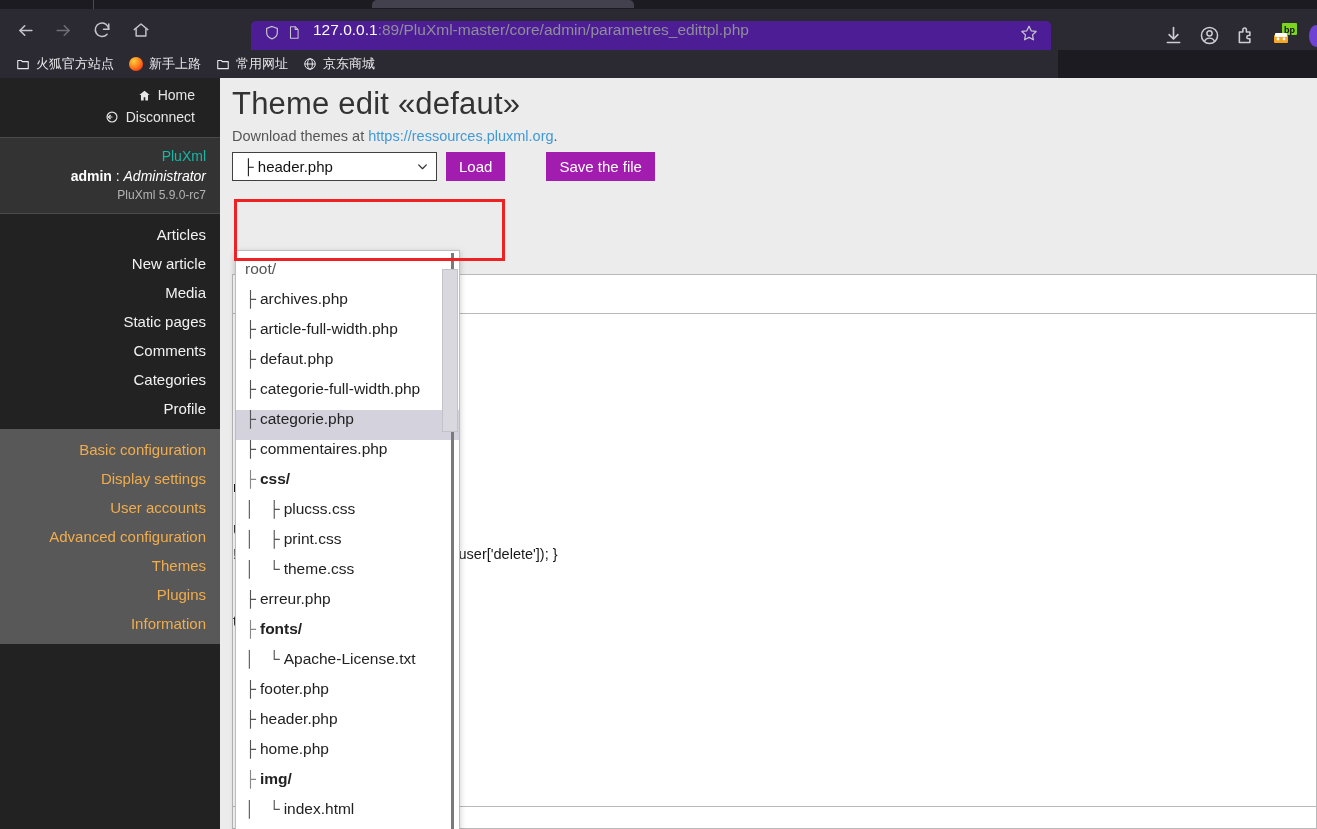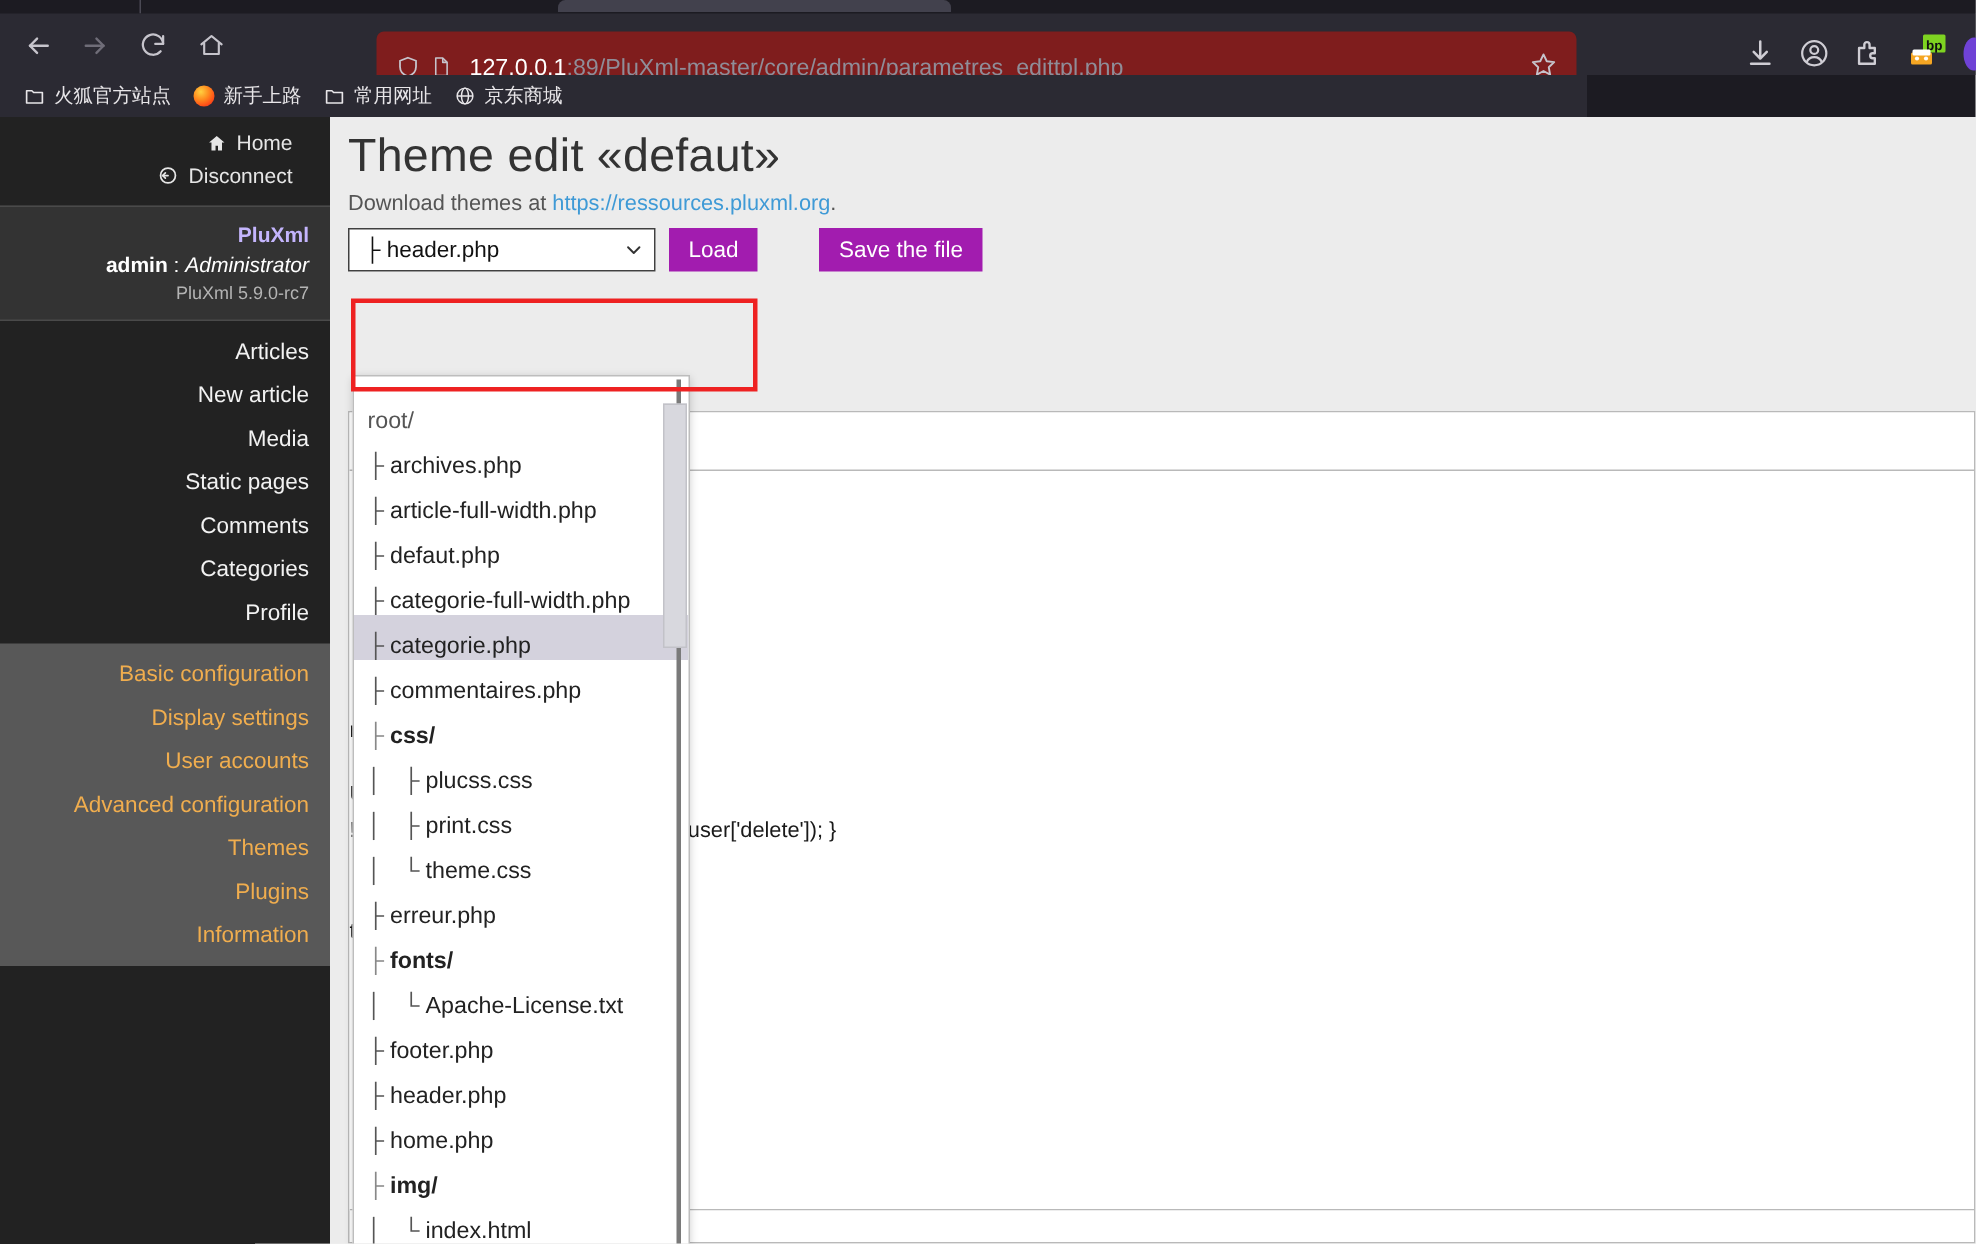--- a/index.html
+++ b/index.html
@@ -37,22 +37,22 @@
     color: #c6c4cc;
   }
   .navbtn svg { display:block; }
   #nav-back  { left: 12px; }
   #nav-fwd   { left: 50px; color: #6f6d78; }
   #nav-reload{ left: 89px; }
   #nav-home  { left: 128px; }
 
   .urlbar {
     position: absolute; left: 251px; top: 12px; width: 800px; height: 34px;
-    background: #7f1d1d; border-radius: 5px;
-    display: flex; align-items: flex-end; padding: 0 10px;
+    background: #4c1d95; border-radius: 5px;
+    display: flex; align-items: flex-start; padding: 0 10px;
   }
   .urlbar .u-icon { width: 22px; height: 22px; display:flex; align-items:center; justify-content:center; color:#c6c4cc; flex: 0 0 auto;}
   .urlbar .u-text {
     flex: 1 1 auto; margin-left: 8px;
     font-size: 15.5px; color: #8f8d98; white-space: nowrap; overflow: hidden;
   }
   .urlbar .u-text b { color: #ffffff; font-weight: 400; }
   .urlbar .u-star { width: 24px; height: 24px; display:flex; align-items:center; justify-content:center; color:#c6c4cc; flex:0 0 auto;}
 
   .chrome-right { position: absolute; top: 16px; height: 28px; }
@@ -102,21 +102,21 @@
     gap: 7px; padding: 3px 0; color: #e6e6e6; font-size: 14px;
   }
   .side-link .si { display:flex; align-items:center; }
   .side-link .si svg { display:block; }
 
   #userbox {
     margin-top: 7px; background: #333333;
     border-top: 1px solid #4a4a4a; border-bottom: 1px solid #4a4a4a;
     padding: 8px 14px 9px 0; text-align: right; line-height: 1.45;
   }
-  #userbox .u1 { font-size: 14px; color: #c4b5fd; font-weight: bold; }
+  #userbox .u1 { font-size: 14px; color: #14b8a6; font-weight: normal; }
   #userbox .u2 { font-size: 14px; color: #ffffff; }
   #userbox .u2 b { font-weight: bold; }
   #userbox .u2 i { font-style: italic; }
   #userbox .u3 { font-size: 12px; color: #b4b4b4; }
 
   .nav-group { padding: 6px 0; }
   .nav-group.alt { background: #585858; }
   .nav-item {
     display: block; text-align: right; padding: 6px 14px 6px 0;
     font-size: 15px; color: #f2f2f2;
@@ -191,21 +191,21 @@
   
   #dropdown {
     position: absolute; left: 235px; top: 172px;
     width: 225px; height: 680px;
     background: #ffffff; border: 1px solid #bdbdbd;
     box-shadow: 0 2px 6px rgba(0,0,0,.22);
     z-index: 50; overflow: hidden;
   }
   #dropdown .dd-pad { height: 9px; }
   .dd-item {
-    height: 30px; display: flex; align-items: flex-end;
+    height: 30px; display: flex; align-items: flex-start;
     padding: 0 8px 0 9px;
     font-size: 15.5px; color: #222; white-space: nowrap;
   }
   .dd-item.root { color: #555; padding-left: 9px; }
   .dd-item.selected { background: #d4d2dd; }
   .dd-item .tree { color: #555; margin-right: 1px; }
   .dd-item.dir .nm { font-weight: bold; }
   .dd-item.dir .tree { color: #888; }
   #dd-scrollbar {
     position: absolute; right: 2px; top: 2px; width: 9px; height: 664px;

